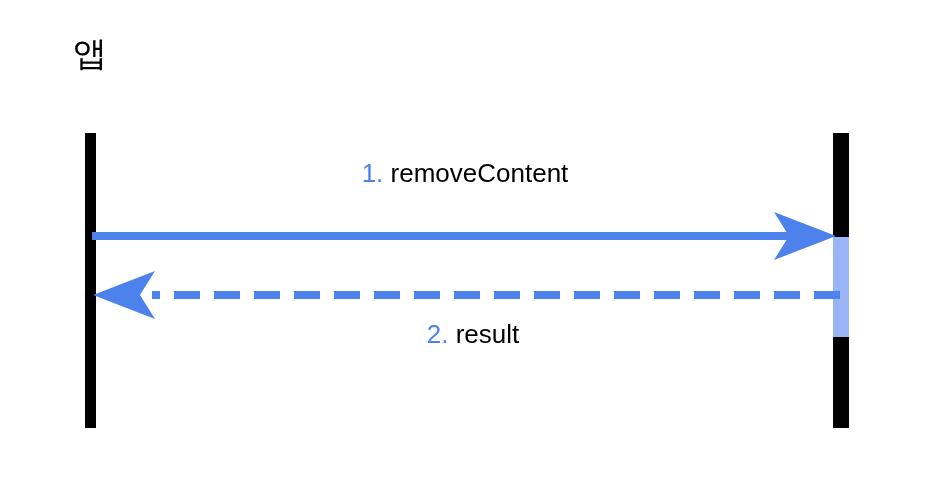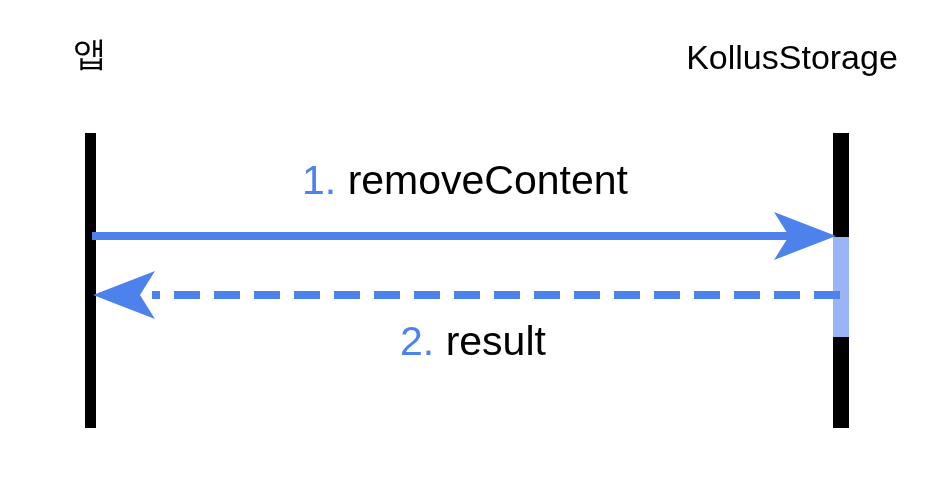--- a/index.html
+++ b/index.html
@@ -43,21 +43,21 @@
     width: 180px;
   }
   #participant-label-storage {
     left: 651px;
     top: 40px;
     width: 282px;
   }
   .message-label {
     position: absolute;
     font-family: "Liberation Sans", sans-serif;
-    font-size: 41px;
+    font-size: 26px;
     font-weight: 400;
     color: #000000;
     white-space: nowrap;
     line-height: 1;
     text-align: center;
   }
   .message-label .seq-num {
     color: #4d82ed;
   }
   .message-label .msg-name {
@@ -95,21 +95,20 @@
     </g>
 
     <g>
       <line x1="840" y1="295" x2="152" y2="295" stroke="#4d82ed" stroke-width="8" stroke-dasharray="26 14"></line>
       <path d="M 93 295 L 155 271 L 140 295 L 155 319 Z" fill="#4d82ed"></path>
     </g>
   </svg>
 
   <div class="participant-label" id="participant-label-app">앱</div>
 
-  <div class="participant-label" id="participant-label-storage">KollusStorage</div>
 
   <div class="message-label" id="message-label-1">
     <span class="seq-num">1.</span><span class="msg-name"> removeContent</span>
   </div>
 
   <div class="message-label" id="message-label-2">
     <span class="seq-num">2.</span><span class="msg-name"> result</span>
   </div>
 
 </div>

